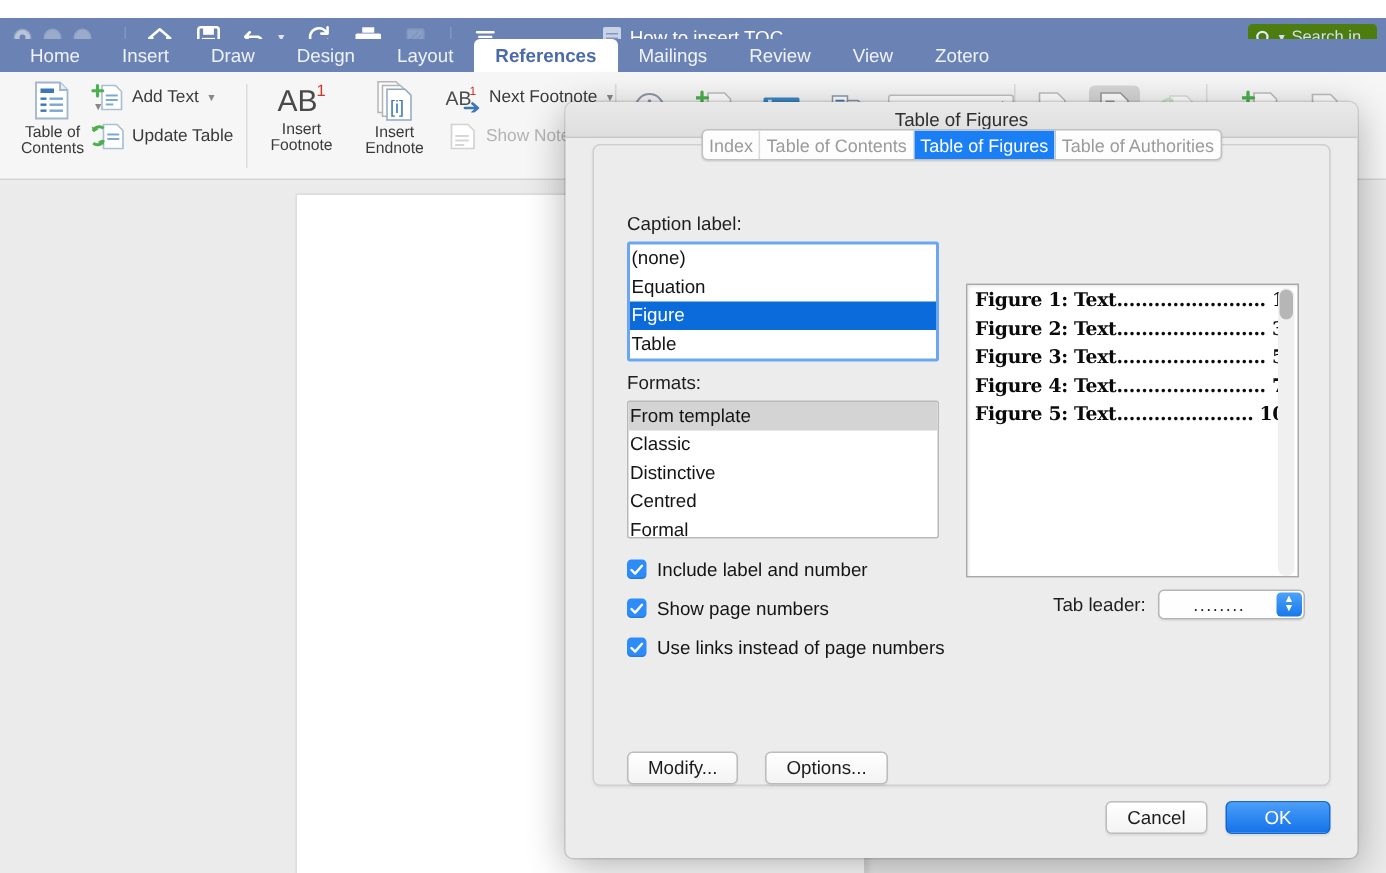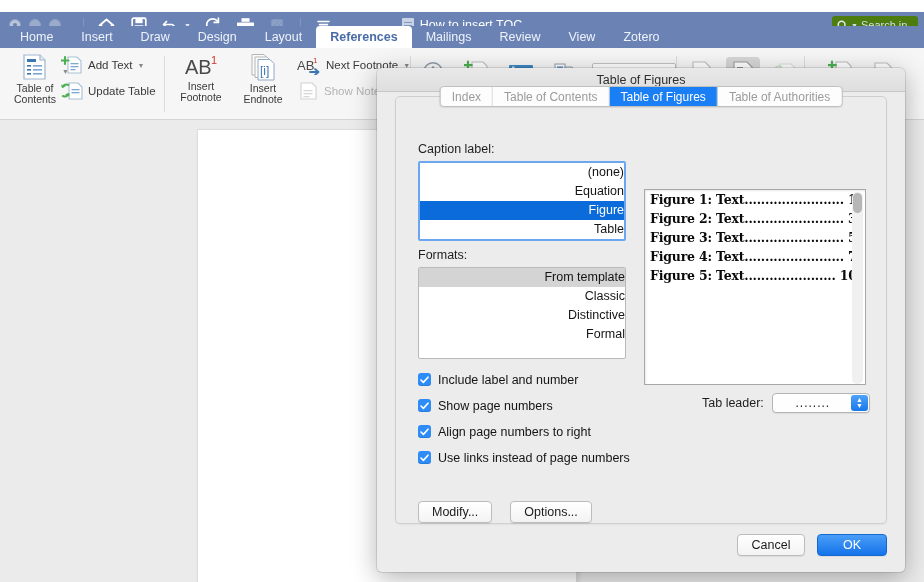--- a/index.html
+++ b/index.html
@@ -134,37 +134,37 @@
   }
 
   .tabstrip {
     position: absolute; left: 50%; transform: translateX(-50%); top: -11px;
     height: 21px; display: flex;
     background: #fdfdfd; border: 1px solid #c0c0c0; border-radius: 4px;
     box-shadow: 0 1px 1px rgba(0,0,0,0.08);
     overflow: hidden;
   }
   .dtab {
-    padding: 0 11px; height: 100%; display: flex; align-items: center;
+    padding: 0 4px; height: 100%; display: flex; align-items: center;
     font-size: 12px; color: #9b9b9b; border-right: 1px solid #dadada;
     white-space: nowrap;
   }
   .dtab:last-child { border-right: none; }
   .dtab.active { background: #1a7ef5; color: #ffffff; }
 
   .fieldlabel { font-size: 12.5px; color: #1e1e1e; }
 
   .listbox {
     background: #ffffff; border: 1px solid #b9b9b9; border-radius: 2px;
     overflow: hidden; position: relative;
   }
   .listbox.focused { border: 2px solid #6aa7f0; }
   .lrow {
-    height: 19px; line-height: 19px; padding-left: 8px;
-    font-size: 12.5px; color: #141414; white-space: nowrap; overflow: hidden; text-align: right;
+    height: 19px; line-height: 19px; padding-left: 1px;
+    font-size: 12.5px; color: #141414; white-space: nowrap; overflow: hidden;
   }
   .lrow.sel-blue { background: #0b6bdb; color: #ffffff; }
   .lrow.sel-grey { background: #d4d4d4; color: #141414; }
 
   
   .preview {
     position: absolute; left: 248px; top: 92px; width: 222px; height: 196px;
     background: #ffffff; border: 1px solid #a8a8a8;
     box-shadow: inset 1px 1px 2px rgba(0,0,0,0.09);
     overflow: hidden;
@@ -507,20 +507,21 @@
         <div class="lrow sel-blue">Figure</div>
         <div class="lrow">Table</div>
       </div>
 
       <div style="position:absolute; left:22px; top:151px;" class="fieldlabel">Formats:</div>
 
       <div class="listbox" style="position:absolute; left:22px; top:170px; width:208px; height:92px;">
         <div class="lrow sel-grey">From template</div>
         <div class="lrow">Classic</div>
         <div class="lrow">Distinctive</div>
+        <div class="lrow">Centred</div>
         <div class="lrow">Formal</div>
       </div>
 
       <div class="preview">
         <div class="prow">Figure 1: Text........................ 1</div>
         <div class="prow">Figure 2: Text........................ 3</div>
         <div class="prow">Figure 3: Text........................ 5</div>
         <div class="prow">Figure 4: Text........................ 7</div>
         <div class="prow">Figure 5: Text...................... 10</div>
         <div class="pv-scroll">
@@ -537,28 +538,20 @@
           </span>
           <span class="cblabel">Include label and number</span>
         </div>
         <div class="cbrow">
           <span class="cbox">
             <svg width="9" height="8" viewBox="0 0 9 8">
                 <path d="M1 4 L3.4 6.4 L8 1.2" stroke="#ffffff" stroke-width="1.6" fill="none" stroke-linecap="round" stroke-linejoin="round"></path>
               </svg>
           </span>
           <span class="cblabel">Show page numbers</span>
-        </div>
-        <div class="cbrow">
-          <span class="cbox">
-            <svg width="9" height="8" viewBox="0 0 9 8">
-                <path d="M1 4 L3.4 6.4 L8 1.2" stroke="#ffffff" stroke-width="1.6" fill="none" stroke-linecap="round" stroke-linejoin="round"></path>
-              </svg>
-          </span>
-          <span class="cblabel">Align page numbers to right</span>
         </div>
         <div class="cbrow">
           <span class="cbox">
             <svg width="9" height="8" viewBox="0 0 9 8">
                 <path d="M1 4 L3.4 6.4 L8 1.2" stroke="#ffffff" stroke-width="1.6" fill="none" stroke-linecap="round" stroke-linejoin="round"></path>
               </svg>
           </span>
           <span class="cblabel">Use links instead of page numbers</span>
         </div>
       </div>

